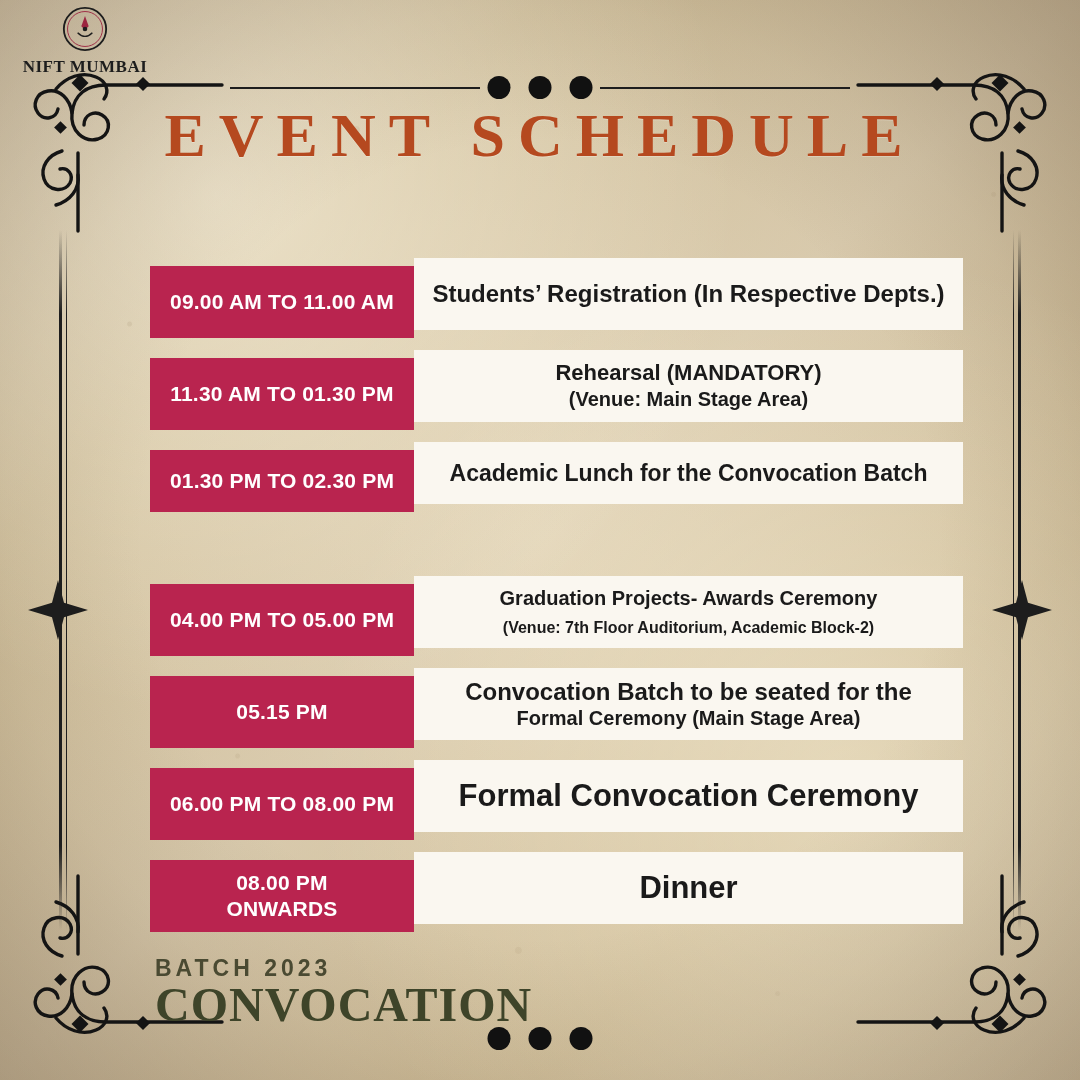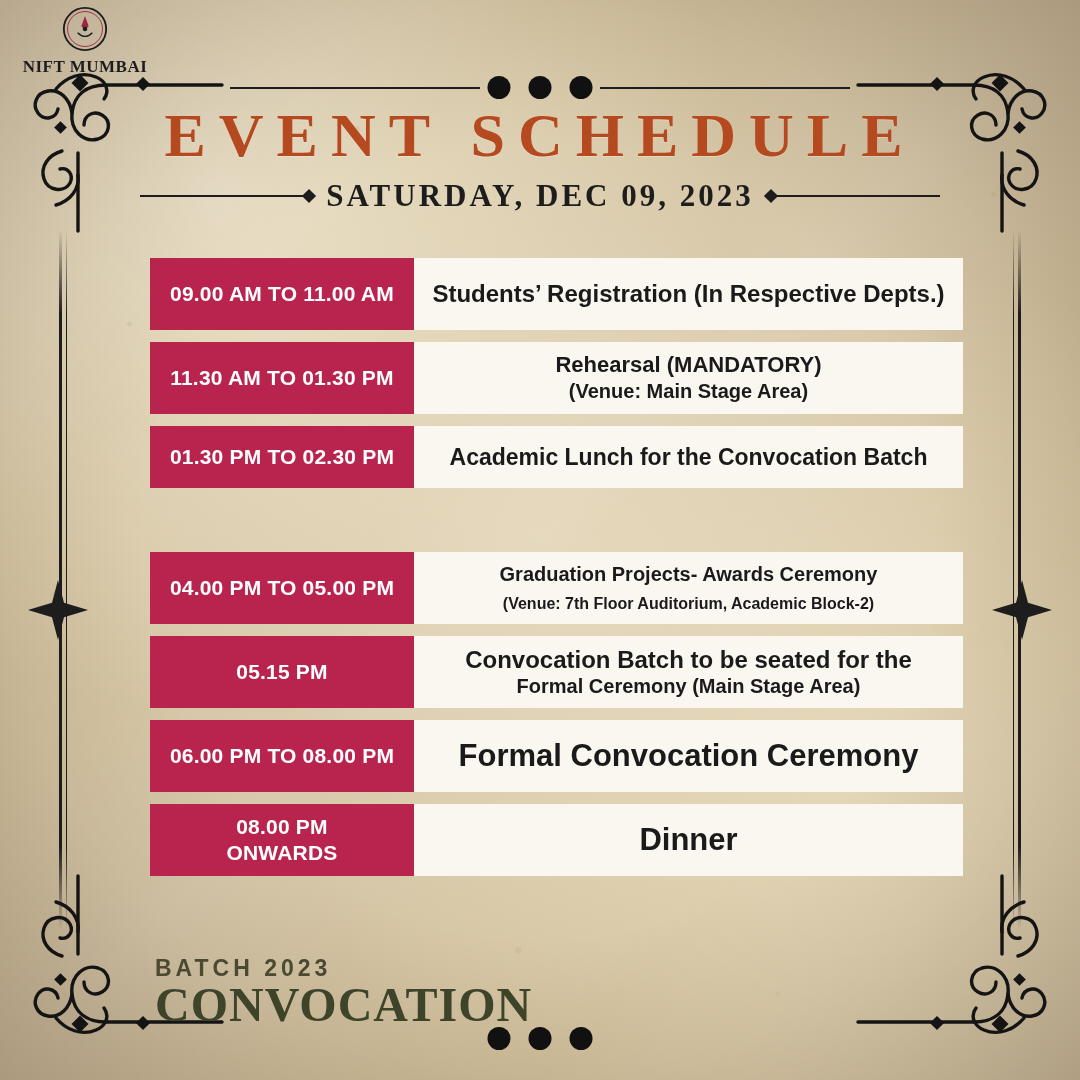--- a/index.html
+++ b/index.html
@@ -201,20 +201,21 @@
     color: #ffffff;
     display: flex;
     flex-direction: column;
     align-items: center;
     justify-content: center;
     font-weight: bold;
     font-size: 21px;
     line-height: 1.22;
     letter-spacing: 0.2px;
     text-align: center;
+    margin-top: 8px;
   }
   .desc {
     flex: 1 1 auto;
     background: #faf7f0;
     color: #1a1a1a;
     display: flex;
     flex-direction: column;
     align-items: center;
     justify-content: center;
     text-align: center;
@@ -357,25 +358,20 @@
   <div class="top-rule l"></div>
   <div class="top-rule r"></div>
   <div class="dots top">
     <span></span>
       <span></span>
       <span></span>
   </div>
 
   <div class="title">EVENT SCHEDULE</div>
 
-  <div class="subtitle-row">
-    <div class="sub-line l"></div>
-    <div class="subtitle">SATURDAY, DEC 09, 2023</div>
-    <div class="sub-line r"></div>
-  </div>
 
   <div class="schedule">
 
     <div class="row">
       <div class="time h-72">09.00 AM TO 11.00 AM</div>
       <div class="desc h-72 fs-24">
         <div class="main">Students’ Registration (In Respective Depts.)</div>
       </div>
     </div>
 

